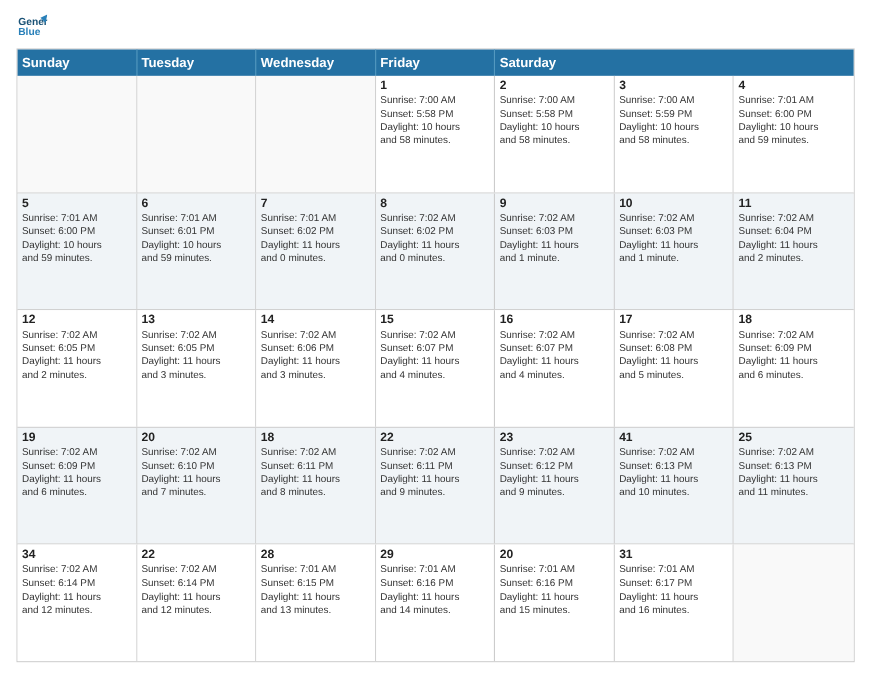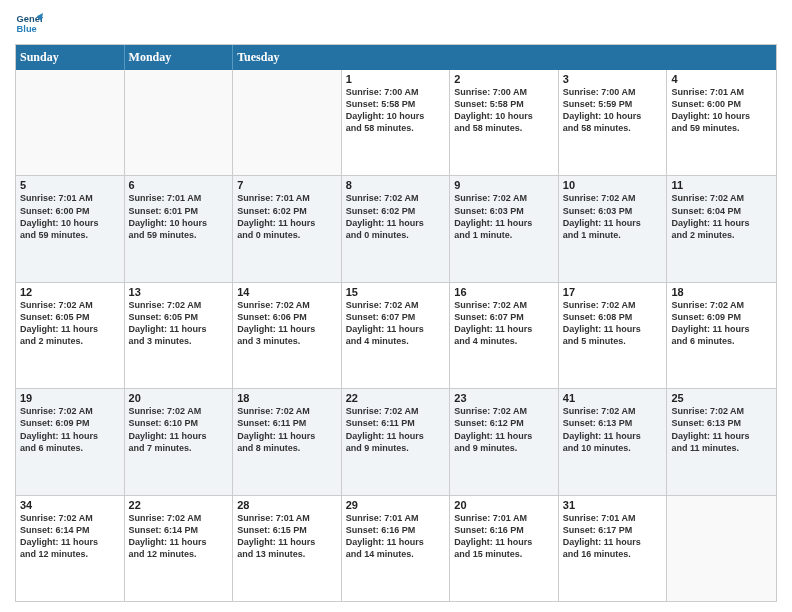--- a/index.html
+++ b/index.html
@@ -48,21 +48,20 @@
     .calendar {
       flex: 1;
       display: flex;
       flex-direction: column;
       border: 1px solid #ccc;
     }
     .cal-header {
       display: grid;
       grid-template-columns: repeat(7, 1fr);
       background: #2471a3;
-      font-family: Liberation Serif, serif;
     }
     .cal-header-cell {
       color: #fff;
       font-size: 12px;
       font-weight: bold;
       padding: 5px 4px;
       text-align: left;
       border-right: 1px solid #5499c0;
     }
     .cal-header-cell:last-child { border-right: none; }
@@ -93,21 +92,20 @@
     .day-num {
       font-size: 11px;
       font-weight: bold;
       color: #222;
       margin-bottom: 1px;
     }
     .day-info {
       font-size: 9px;
       color: #333;
       line-height: 1.35;
-      font-weight: bold;
     }
   </style>
 </head>
 <body>
 
 <div class="page">
   <div class="header">
     <div class="logo">
       <svg class="logo-icon" viewBox="0 0 36 36">
         <rect x="0" y="0" width="36" height="36" fill="white"></rect>
@@ -122,22 +120,24 @@
     </div>
     <div class="title-area">
       <div class="month-title"></div>
       <div class="location"></div>
     </div>
   </div>
 
   <div class="calendar">
     <div class="cal-header">
     <div class="cal-header-cell">Sunday</div>
-        <div class="cal-header-cell">Monday</div>
         <div class="cal-header-cell">Tuesday</div>
+        <div class="cal-header-cell">Wednesday</div>
+        <div class="cal-header-cell">Friday</div>
+        <div class="cal-header-cell">Saturday</div>
       </div>
     <div class="cal-body">
     <div class="cal-week">
           <div class="cal-cell empty"></div>
           <div class="cal-cell empty"></div>
           <div class="cal-cell empty"></div>
           <div class="cal-cell">
             <div class="day-num">1</div>
             <div class="day-info">Sunrise: 7:00 AM<br>Sunset: 5:58 PM<br>Daylight: 10 hours<br>and 58 minutes.</div>
           </div>

